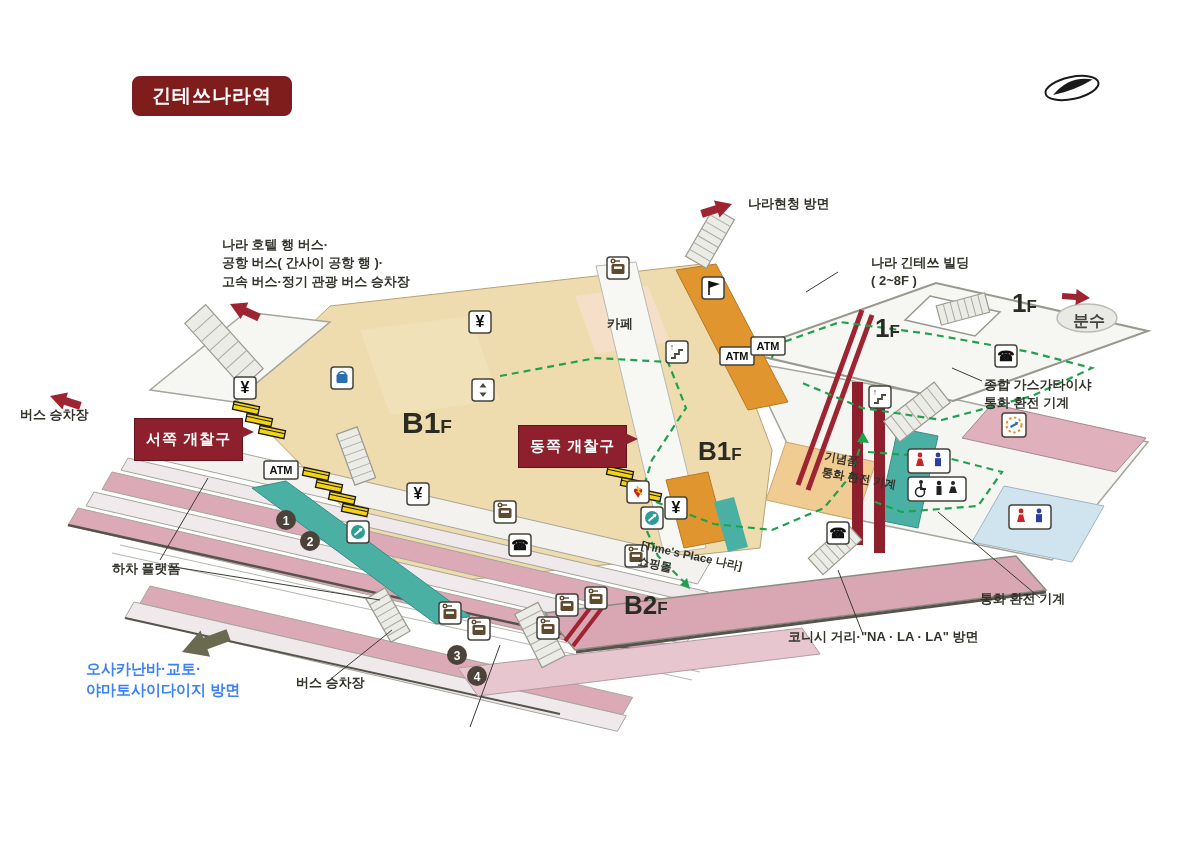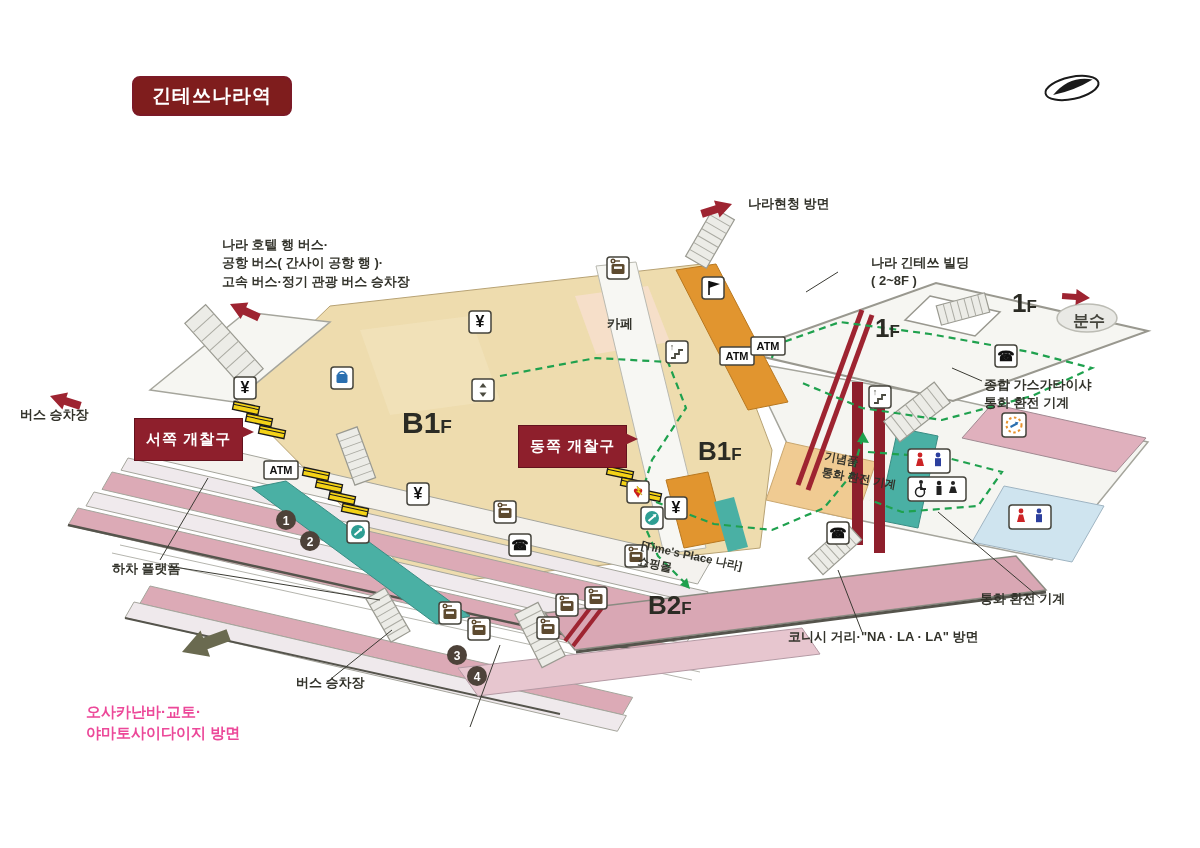--- a/index.html
+++ b/index.html
@@ -2,21 +2,21 @@
 <html><head>
 <meta charset="utf-8">
 <style>
   html,body{margin:0;padding:0;background:#fff;}
   #stage{position:relative;width:1200px;height:848px;background:#fff;overflow:hidden;
          font-family:"Liberation Sans",sans-serif;}
   #mapsvg{position:absolute;left:0;top:0;}
   .lbl{position:absolute;font-weight:bold;font-size:13px;color:#33332b;
        white-space:pre-line;line-height:1.42;}
   .lbl.small{font-size:11.5px;}
-  .lbl.olive{font-size:15px;color:#ec4899;margin-top:43px;}
+  .lbl.olive{font-size:15px;color:#3b82f6;}
   .title-pill{position:absolute;left:104px;top:76px;background:#7f1d1d;color:#fff;
       border:2px solid #7c1a26;border-radius:8px;padding:5px 18px;
       font-size:19px;font-weight:bold;letter-spacing:1px;margin-left:28px;}
   .callout{position:absolute;background:#8e1f2c;color:#fff;font-weight:bold;
       font-size:15px;padding:11px 11px;border:1px solid #63121d;letter-spacing:1px;}
   .callout:after{content:"";position:absolute;right:-12px;top:7px;width:0;height:0;
       border-top:6px solid transparent;border-bottom:6px solid transparent;
       border-left:13px solid #8e1f2c;}
   .floor{position:absolute;color:#2b2b24;font-weight:bold;line-height:1;}
   .floor .main{font-size:30px;}
@@ -476,19 +476,19 @@
 <div class="lbl" style="left:296px;top:674px;">버스 승차장</div>
 <div class="lbl fountain-lbl" style="left:1073px;top:310px;position:absolute;">분수</div>
 
 <div class="callout" style="left:134px;top:418px;">서쪽 개찰구</div>
 <div class="callout" style="left:518px;top:425px;text-align:right;">동쪽 개찰구</div>
 
 <div class="floor" style="left:402px;top:408px;">
   <span class="main">B1</span><span class="sub">F</span></div>
 <div class="floor mid" style="left:698px;top:438px;">
   <span class="main">B1</span><span class="sub">F</span></div>
-<div class="floor mid" style="left:648px;top:592px;text-align:center;">
+<div class="floor mid" style="left:624px;top:592px;text-align:center;">
   <span class="main">B2</span><span class="sub">F</span></div>
 <div class="floor mid" style="left:875px;top:315px;">
   <span class="main">1</span><span class="sub">F</span></div>
 <div class="floor mid" style="left:1012px;top:290px;">
   <span class="main">1</span><span class="sub">F</span></div>
 </div>
 
 </body></html>

